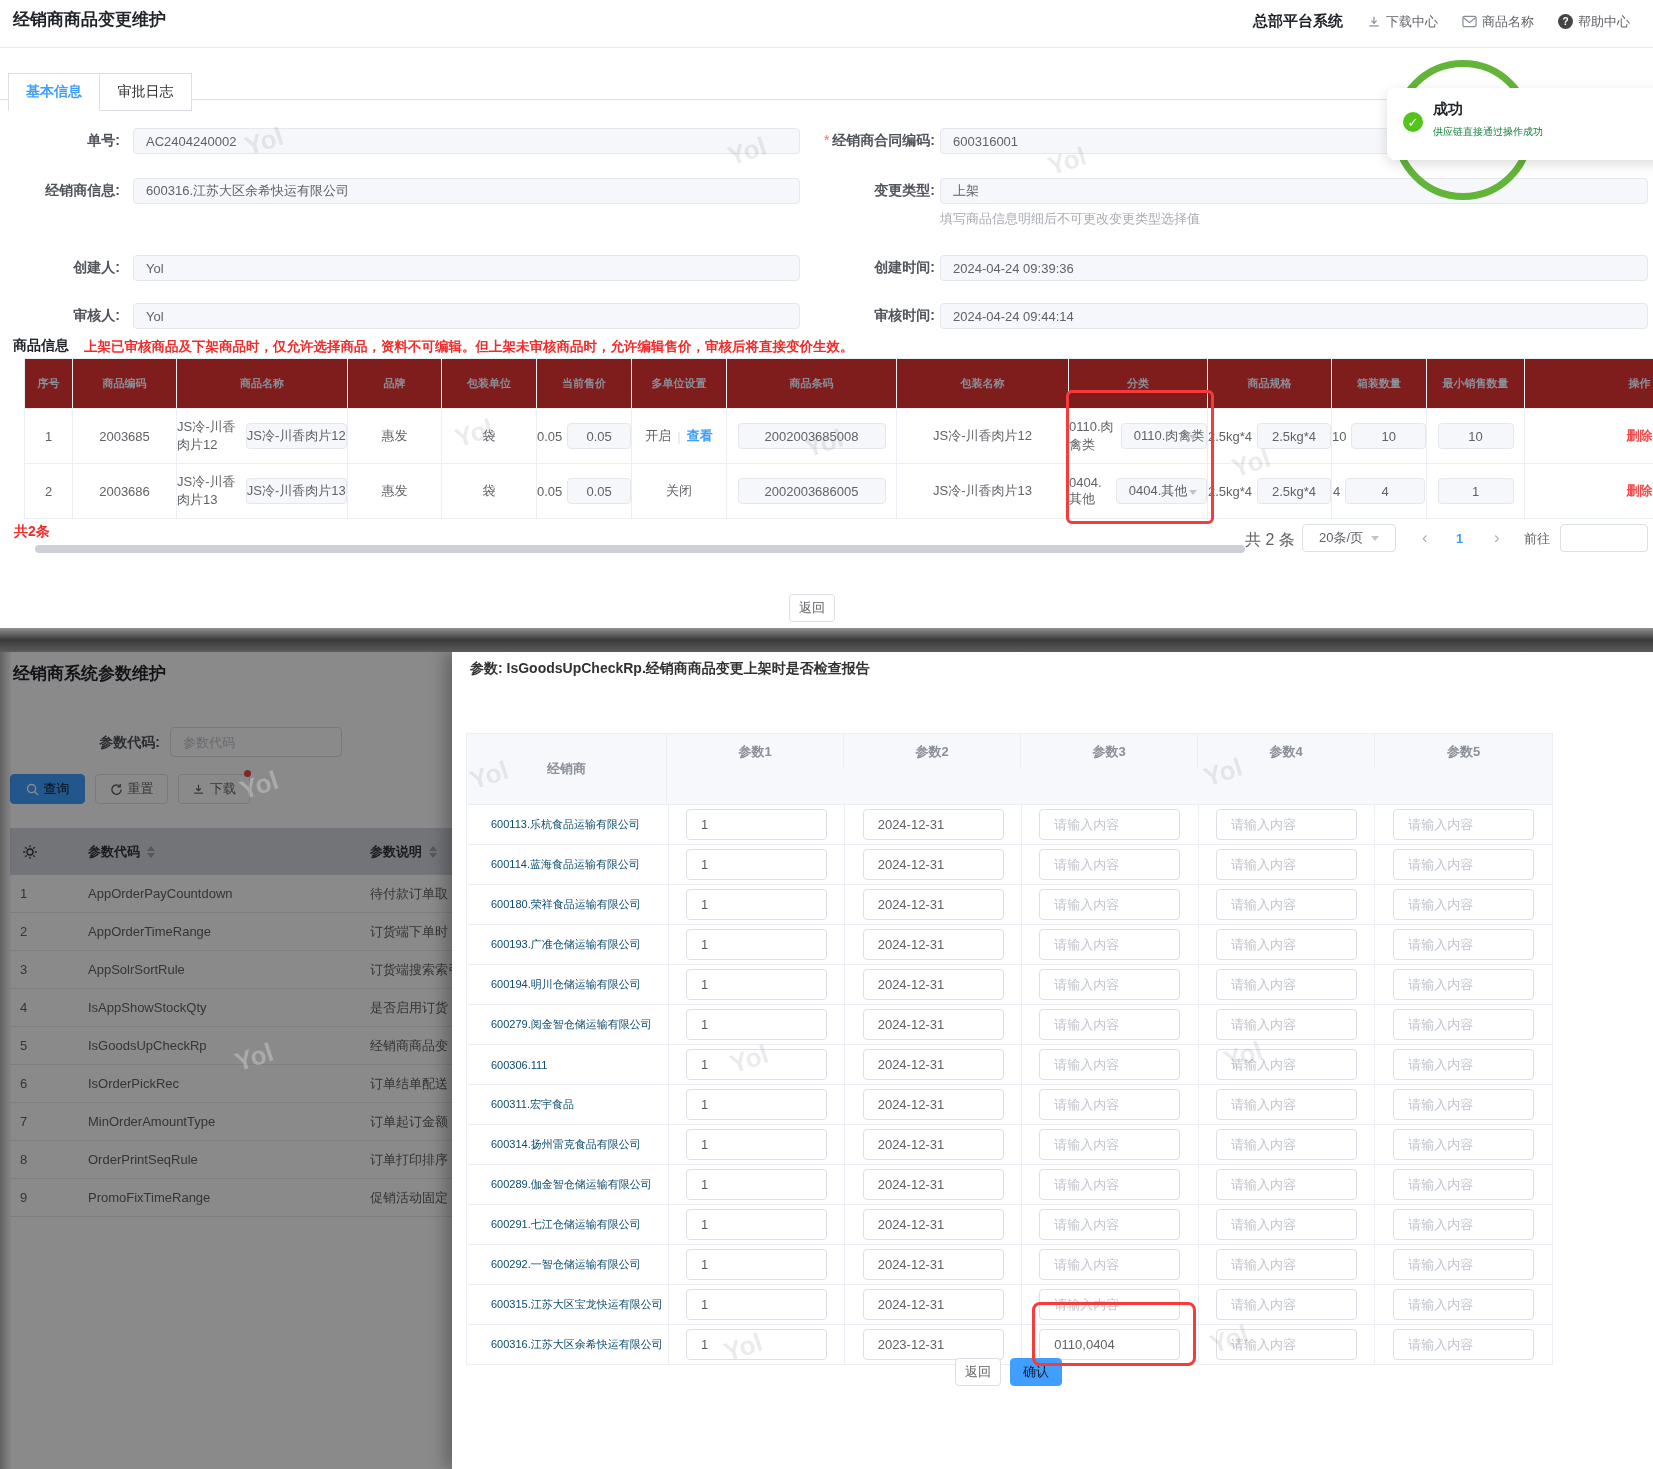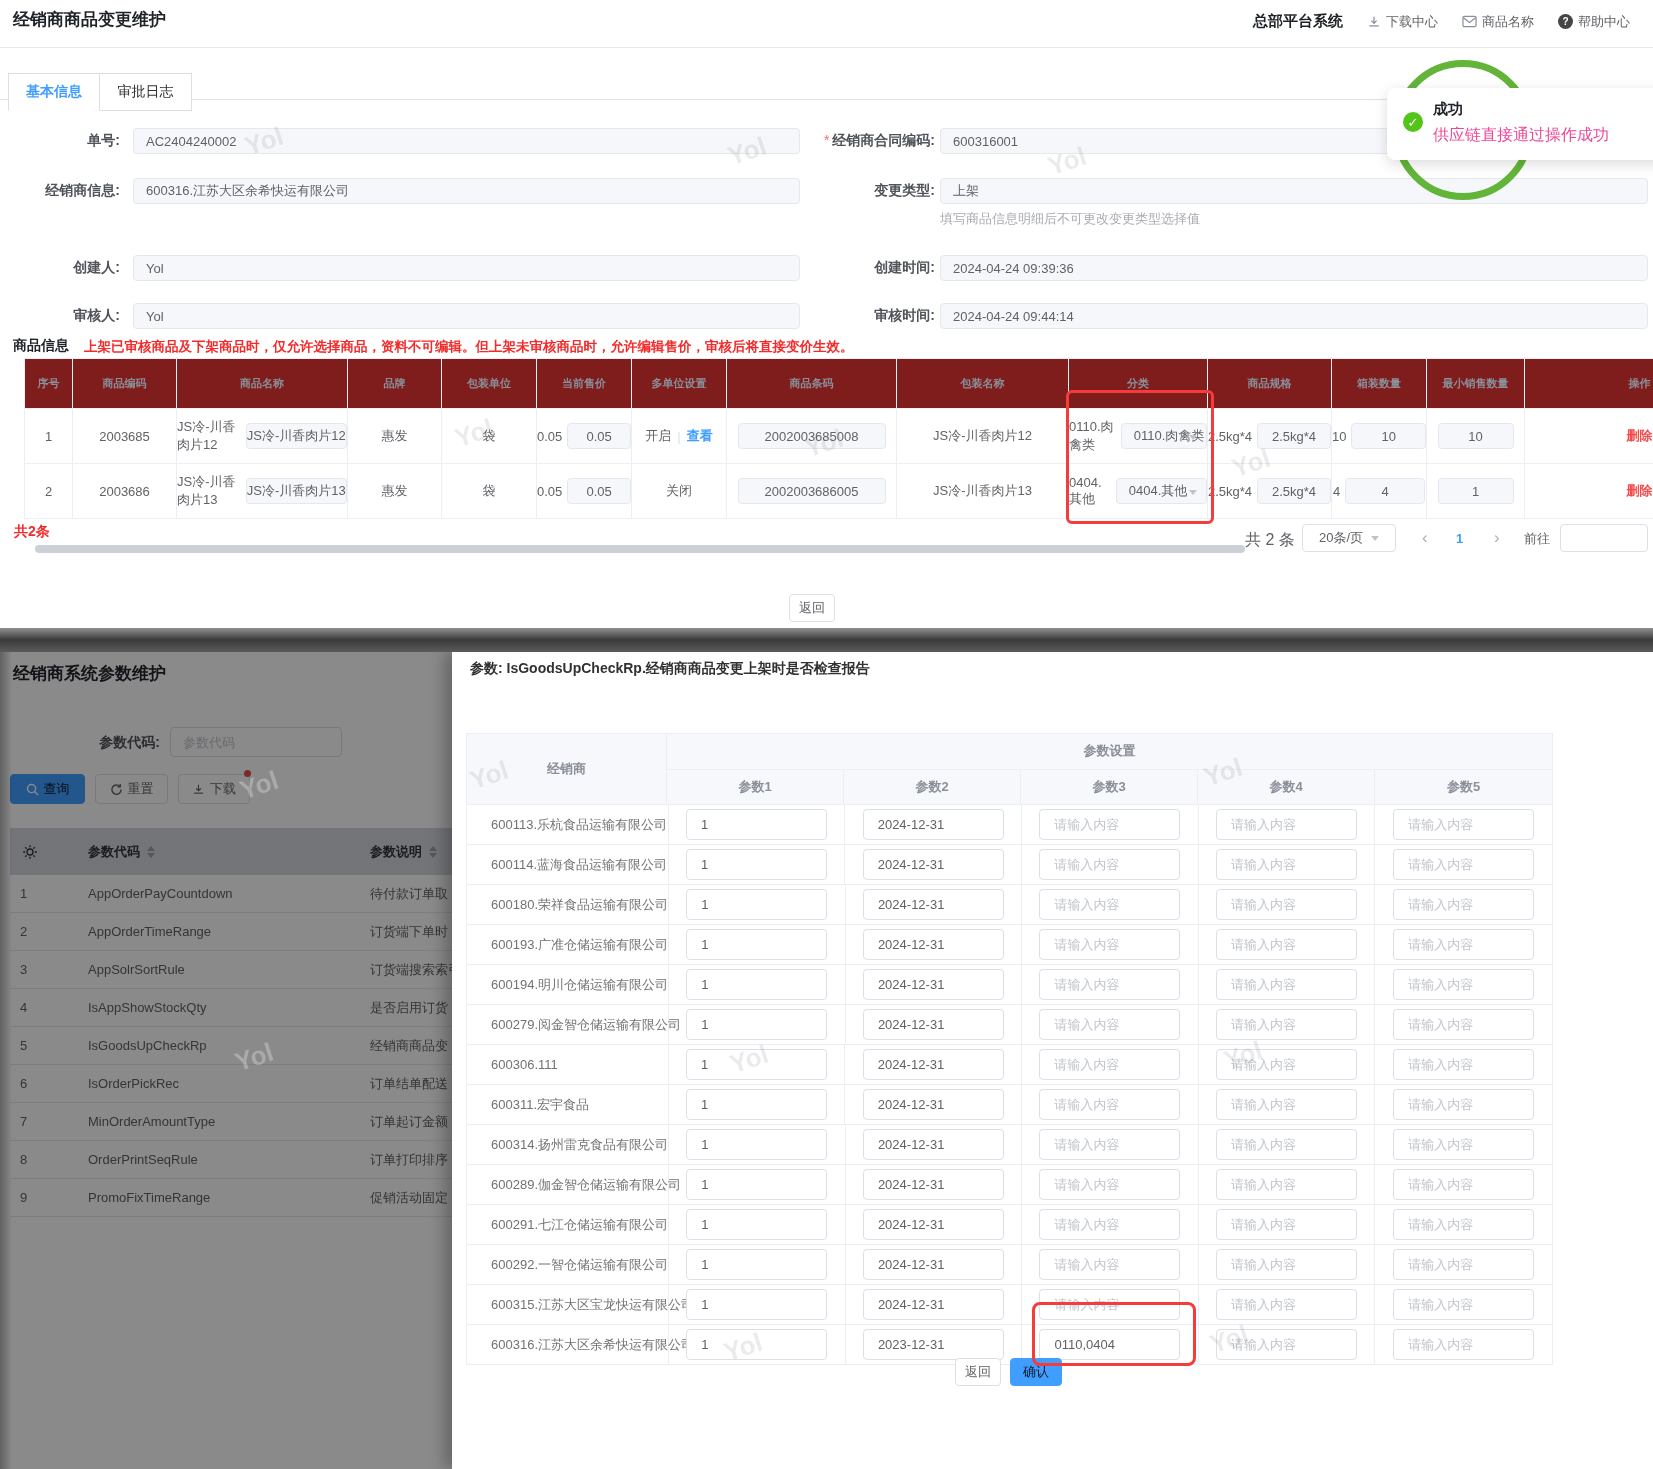--- a/index.html
+++ b/index.html
@@ -54,21 +54,21 @@
   .hscroll{position:absolute;left:35px;top:545px;width:1210px;height:8px;background:#cdd0d6;border-radius:4px;cursor:pointer;}
   .btn-plain{display:flex;align-items:center;justify-content:center;background:#fff;border:1px solid #dcdfe6;border-radius:4px;font-size:13px;color:#606266;cursor:pointer;box-sizing:border-box;gap:5px;}
   .btn-blue{display:flex;align-items:center;justify-content:center;background:#409EFF;border:1px solid #409EFF;border-radius:4px;font-size:13px;color:#0f172a;cursor:pointer;box-sizing:border-box;gap:5px;}
   .back1{position:absolute;left:789px;top:594px;width:46px;height:28px;}
 
   
   .ring{position:absolute;left:1393px;top:60px;width:140px;height:140px;border:7px solid #63b53a;border-radius:50%;box-sizing:border-box;z-index:40;}
   .toast{position:absolute;left:1387px;top:88px;width:300px;height:72px;background:#fff;border-radius:8px;box-shadow:0 4px 14px rgba(0,0,0,.14);z-index:50;}
   .toast-icon{position:absolute;left:16px;top:24px;width:20px;height:20px;border-radius:50%;background:#52c41a;color:#fff;font-size:13px;display:flex;align-items:center;justify-content:center;}
   .toast-title{position:absolute;left:46px;top:12px;font-size:15px;font-weight:700;color:#1f2329;}
-  .toast-msg{position:absolute;left:46px;top:37px;font-size:16px;color:#ec4899;white-space:nowrap;}
+  .toast-msg{position:absolute;left:46px;top:37px;font-size:10px;color:#15803d;white-space:nowrap;}
 
   
   .band{position:absolute;left:0;top:628px;width:100%;height:24px;background:linear-gradient(180deg,#8f8f8f 0%,#3a3a3a 50%,#5b5b5b 100%);z-index:15;}
 
   
   .p2left{position:absolute;left:0;top:652px;width:452px;height:817px;background:#fff;overflow:hidden;}
   .p2-title{position:absolute;left:13px;top:10px;font-size:17px;font-weight:700;color:#1f2329;}
   .q-label{position:absolute;left:10px;top:82px;width:150px;text-align:right;font-size:14px;font-weight:600;color:#50535a;}
   .q-input{position:absolute;left:170px;top:75px;width:172px;height:30px;border:1px solid #dcdfe6;border-radius:4px;box-sizing:border-box;font-size:13px;color:#606266;padding:0 12px;background:#fff;outline:none;}
   .q-btn-search{position:absolute;left:10px;top:122px;width:75px;height:30px;}
@@ -96,21 +96,21 @@
   .mtable{position:absolute;left:14px;top:81px;width:1087px;border:1px solid #ebeef5;box-sizing:border-box;background:#fff;}
   .mh{display:flex;height:70px;background:#f7f8fb;border-bottom:1px solid #ebeef5;}
   .mh-dealer{width:202px;display:flex;align-items:center;justify-content:center;border-right:1px solid #ebeef5;font-size:13px;color:#8a8f99;font-weight:600;box-sizing:border-box;}
   .mh-right{flex:1;display:flex;flex-direction:column;}
   .mh-group{height:35px;display:flex;align-items:center;justify-content:center;border-bottom:1px solid #ebeef5;font-size:13px;color:#8a8f99;font-weight:600;}
   .mh-sub{display:flex;height:35px;}
   .mh-sub .mh-c{width:177px;display:flex;align-items:center;justify-content:center;border-right:1px solid #ebeef5;font-size:13px;color:#8a8f99;font-weight:600;box-sizing:border-box;}
   .mh-sub .mh-c:last-child{border-right:none;}
   .m-row{display:flex;height:39px;border-bottom:1px solid #ebeef5;}
   .m-row:last-child{border-bottom:none;}
-  .m-dealer{width:202px;padding-left:24px;display:flex;align-items:center;font-size:13px;color:#737373;border-right:1px solid #ebeef5;box-sizing:border-box;white-space:nowrap;}
+  .m-dealer{width:202px;padding-left:24px;display:flex;align-items:center;font-size:11px;color:#0c4a6e;border-right:1px solid #ebeef5;box-sizing:border-box;white-space:nowrap;}
   .m-cell{width:177px;display:flex;align-items:center;justify-content:center;border-right:1px solid #ebeef5;box-sizing:border-box;}
   .m-cell:last-child{border-right:none;}
   .m-input{width:141px;height:31px;border:1px solid #dcdfe6;border-radius:4px;font-size:13px;color:#606266;padding:0 14px;box-sizing:border-box;outline:none;background:#fff;}
   .m-input::placeholder{color:#c0c4cc;}
   .q-input::placeholder{color:#c0c4cc;}
   .redbox-p3{position:absolute;left:580px;top:650px;width:158px;height:58px;border:3px solid #f53b3b;border-radius:8px;z-index:20;pointer-events:none;}
   .m-back{position:absolute;left:503px;top:706px;width:46px;height:28px;}
   .m-confirm{position:absolute;left:558px;top:706px;width:52px;height:28px;}
 
   
@@ -434,21 +434,20 @@
     <div class="dim"></div>
   </div>
 
   <div class="modal">
     <div class="m-param">参数: IsGoodsUpCheckRp.经销商商品变更上架时是否检查报告</div>
 
     <div class="mtable">
       <div class="mh">
         <div class="mh-dealer">经销商</div>
         <div class="mh-right">
-          <div class="mh-group">参数设置</div>
           <div class="mh-sub" id="mh-sub">
               <div class="mh-c">参数1</div>
               <div class="mh-c">参数2</div>
               <div class="mh-c">参数3</div>
               <div class="mh-c">参数4</div>
               <div class="mh-c">参数5</div>
             </div>
         </div>
       </div>
       <div id="modal-table-body">

